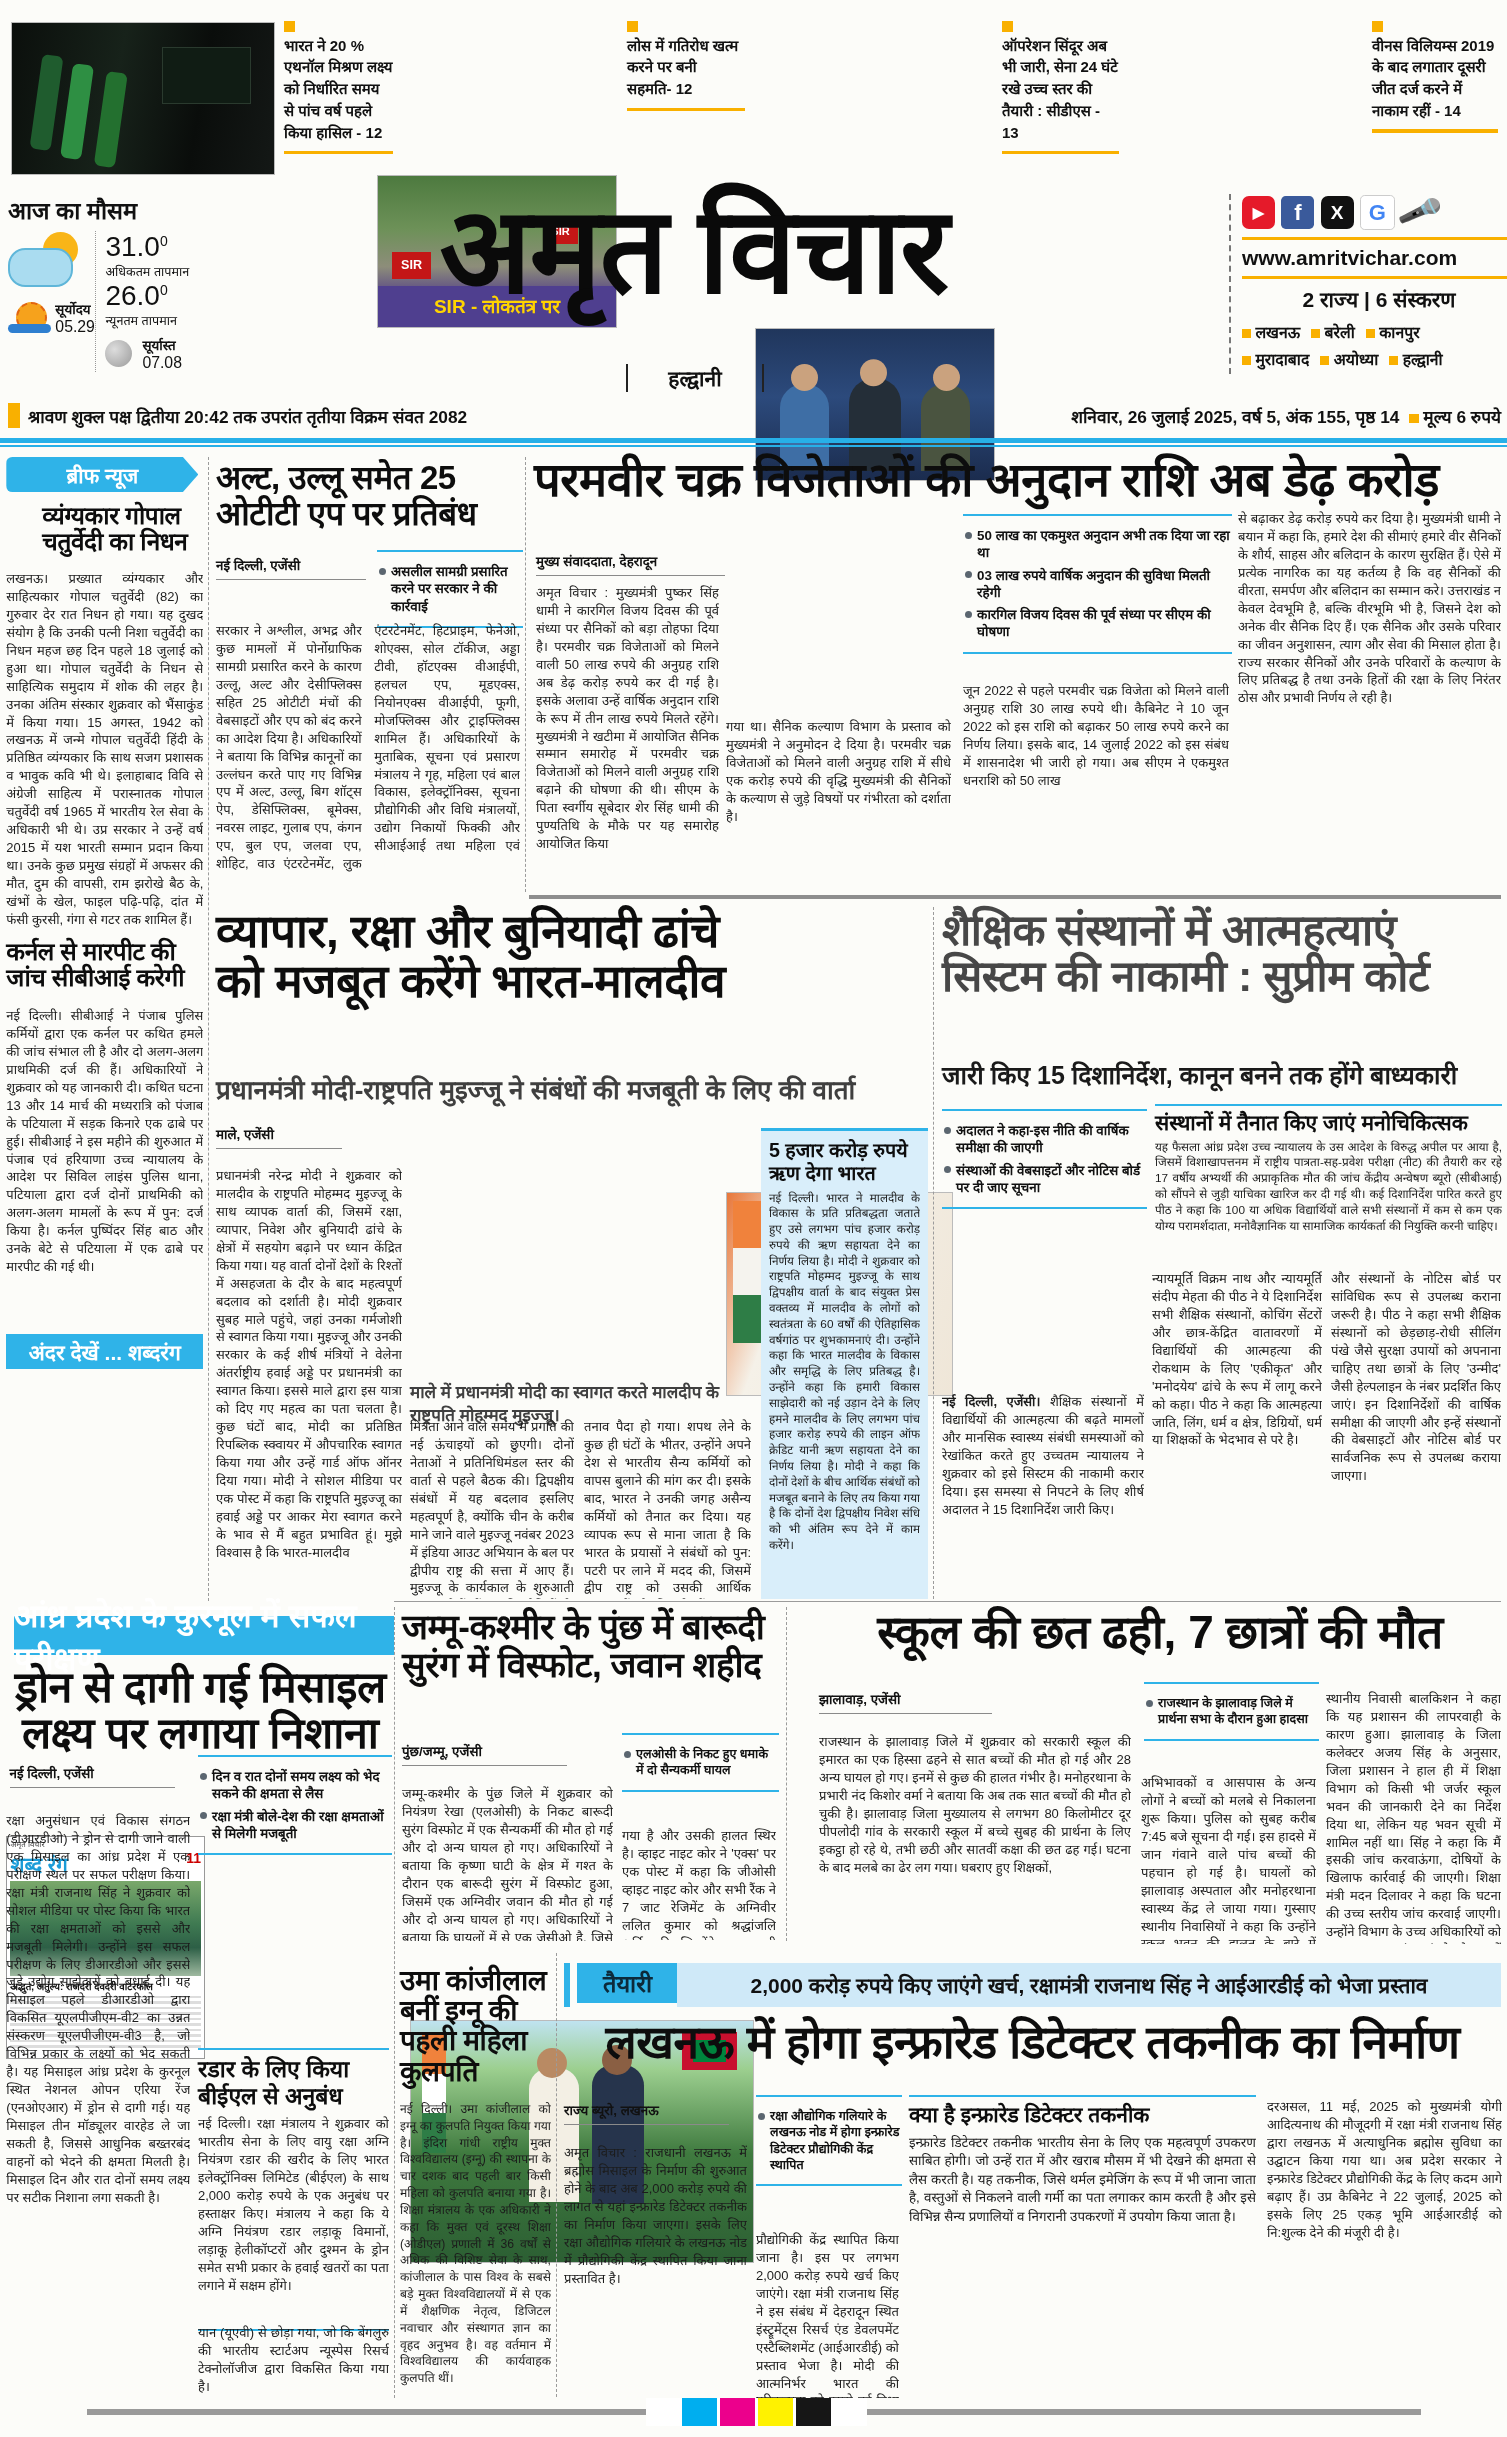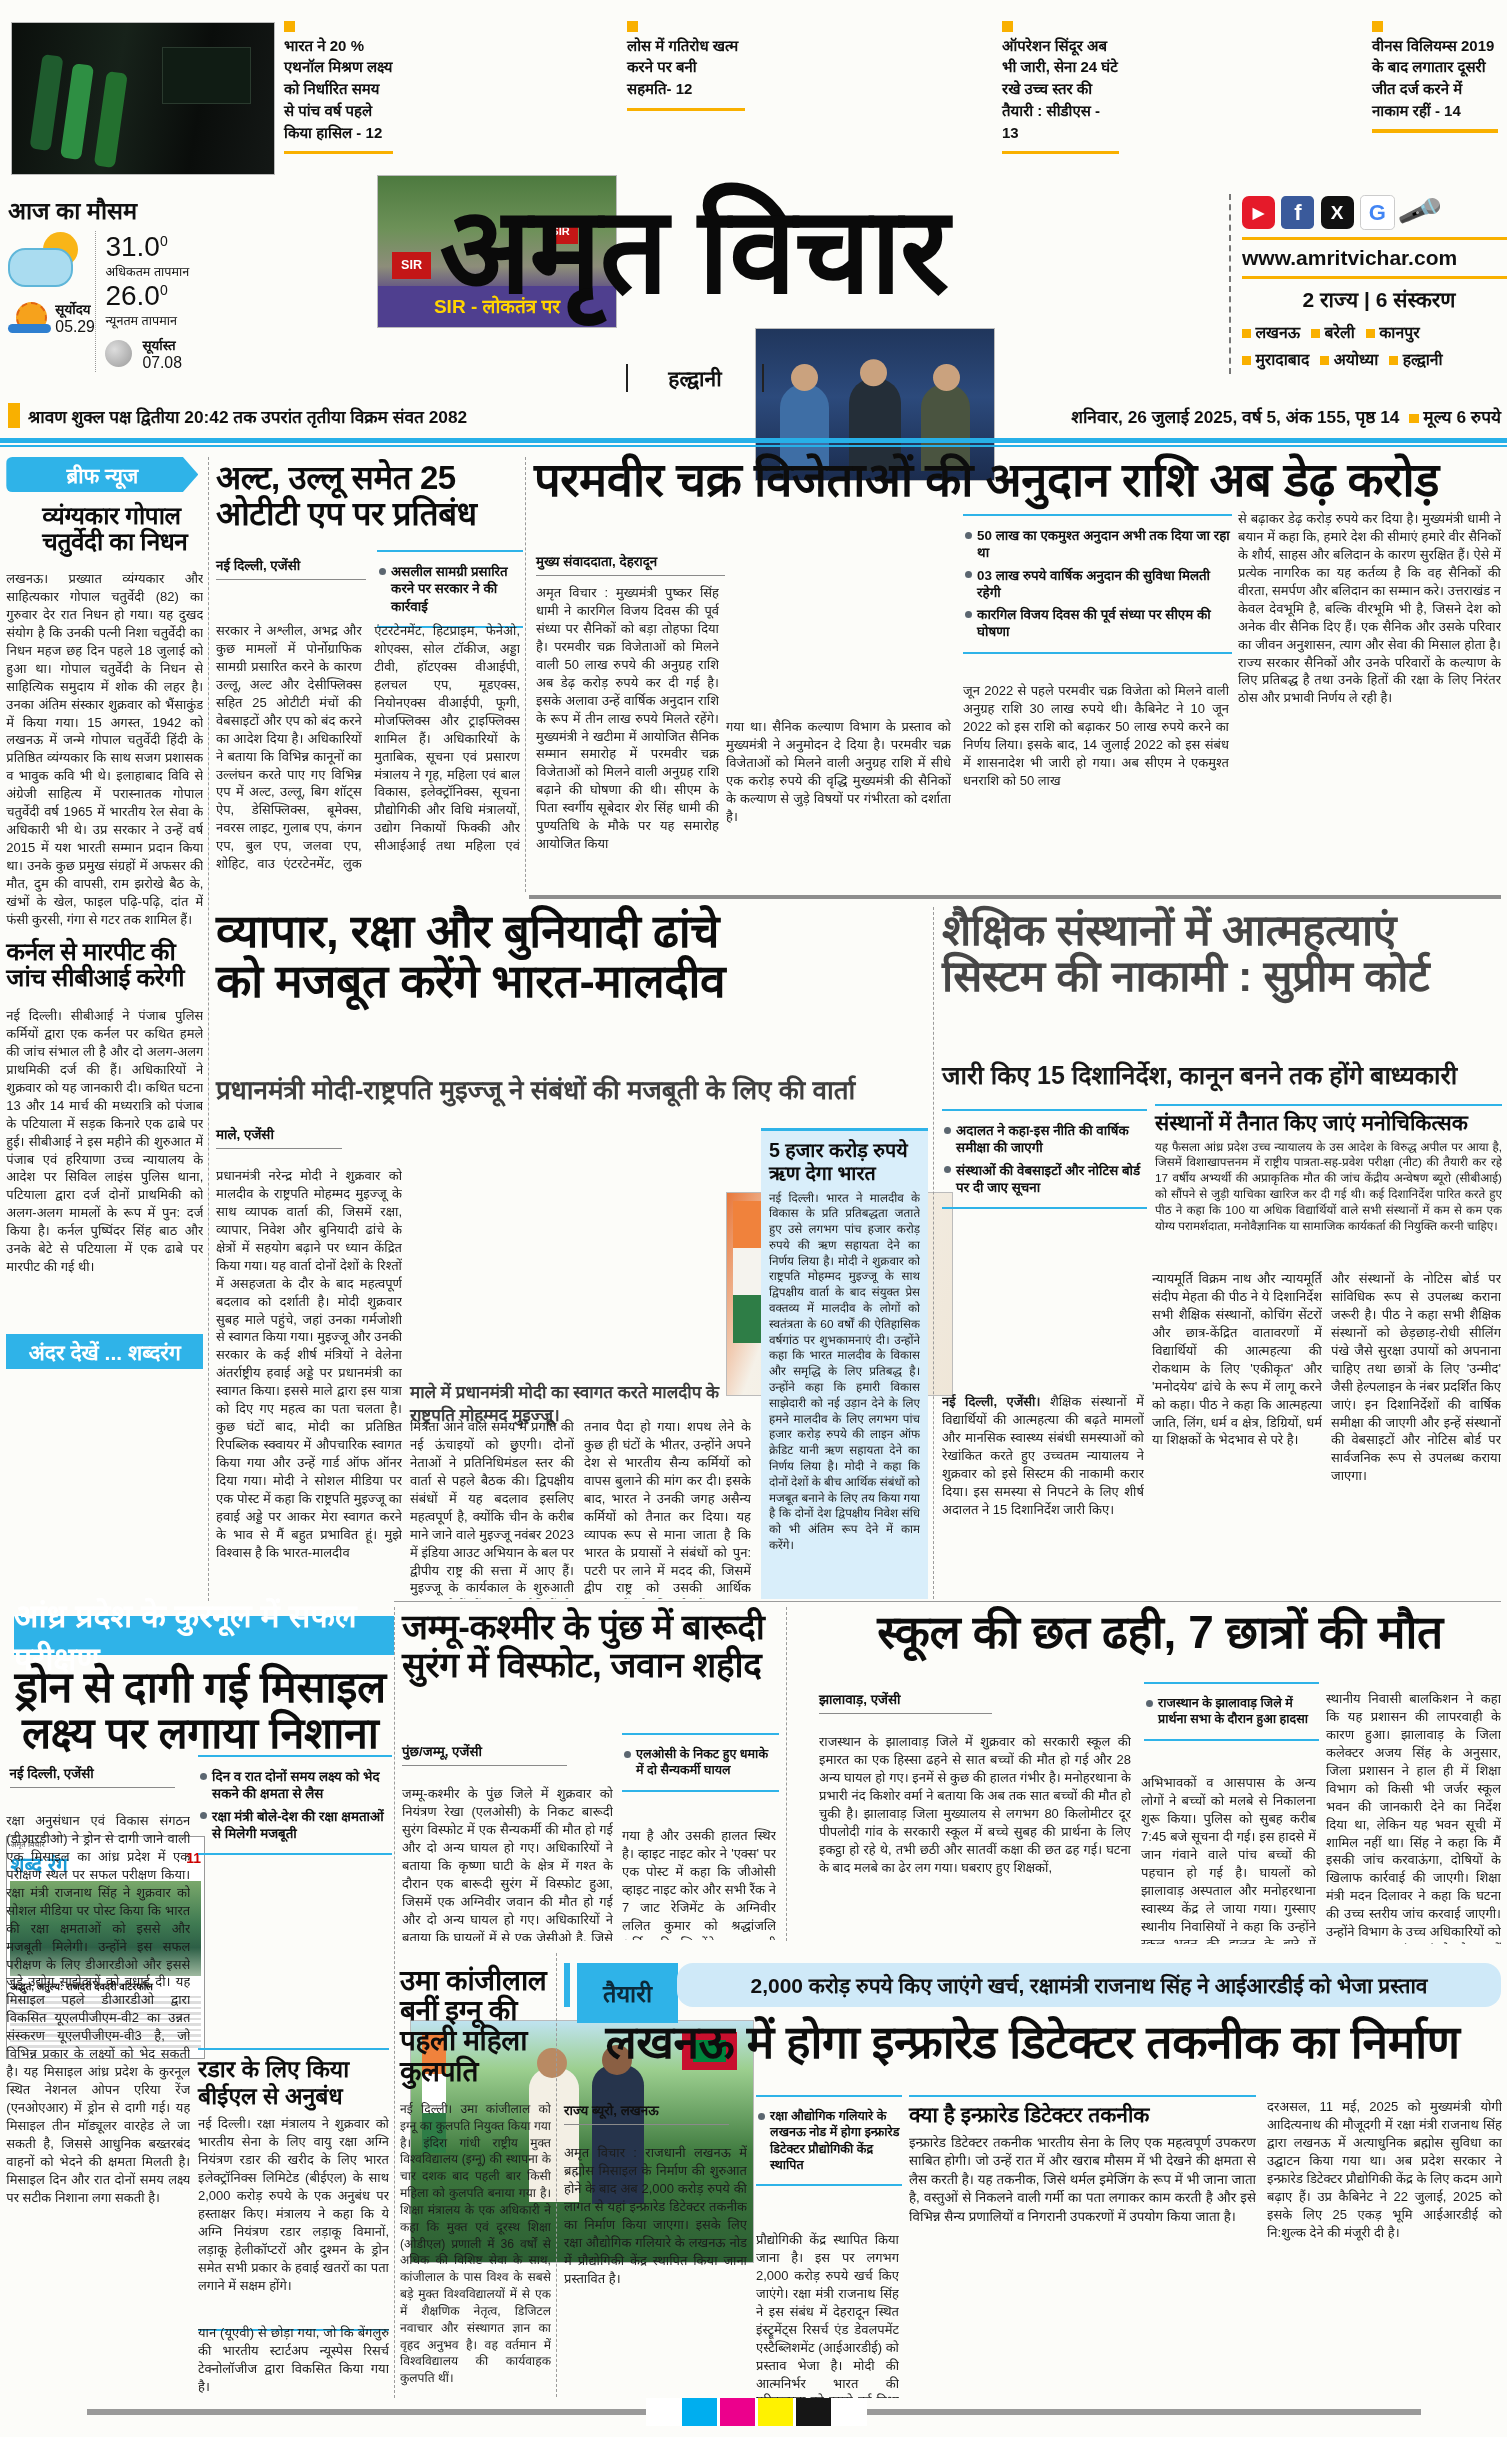--- a/index.html
+++ b/index.html
@@ -301,22 +301,22 @@
   <div class="abs body-txt" style="left:819px;top:1733px;width:312px;height:211px;">राजस्थान के झालावाड़ जिले में शुक्रवार को सरकारी स्कूल की इमारत का एक हिस्सा ढहने से सात बच्चों की मौत हो गई और 28 अन्य घायल हो गए। इनमें से कुछ की हालत गंभीर है। मनोहरथाना के प्रभारी नंद किशोर वर्मा ने बताया कि अब तक सात बच्चों की मौत हो चुकी है। झालावाड़ जिला मुख्यालय से लगभग 80 किलोमीटर दूर पीपलोदी गांव के सरकारी स्कूल में बच्चे सुबह की प्रार्थना के लिए इकट्ठा हो रहे थे, तभी छठी और सातवीं कक्षा की छत ढह गई। घटना के बाद मलबे का ढेर लग गया। घबराए हुए शिक्षकों,</div>
   <div class="abs body-txt" style="left:1141px;top:1774px;width:175px;height:170px;">अभिभावकों व आसपास के अन्य लोगों ने बच्चों को मलबे से निकालना शुरू किया। पुलिस को सुबह करीब 7:45 बजे सूचना दी गई। इस हादसे में जान गंवाने वाले पांच बच्चों की पहचान हो गई है। घायलों को झालावाड़ अस्पताल और मनोहरथाना स्वास्थ्य केंद्र ले जाया गया। गुस्साए स्थानीय निवासियों ने कहा कि उन्होंने स्कूल भवन की हालत के बारे में तहसीलदार और उपखंड अधिकारी को सूचित किया था, लेकिन कोई कार्रवाई नहीं की गई।</div>
   <div class="abs body-txt" style="left:1326px;top:1690px;width:175px;height:254px;">स्थानीय निवासी बालकिशन ने कहा कि यह प्रशासन की लापरवाही के कारण हुआ। झालावाड़ के जिला कलेक्टर अजय सिंह के अनुसार, जिला प्रशासन ने हाल ही में शिक्षा विभाग को किसी भी जर्जर स्कूल भवन की जानकारी देने का निर्देश दिया था, लेकिन यह भवन सूची में शामिल नहीं था। सिंह ने कहा कि मैं इसकी जांच करवाऊंगा, दोषियों के खिलाफ कार्रवाई की जाएगी। शिक्षा मंत्री मदन दिलावर ने कहा कि घटना की उच्च स्तरीय जांच करवाई जाएगी। उन्होंने विभाग के उच्च अधिकारियों को घटनास्थल पर तुरंत पहुंचने और बच्चों का उचित उपचार सुनिश्चित करने के निर्देश दिए।</div>
 
   <div class="abs hl" style="left:400px;top:1966px;width:151px;font-size:28px;">उमा कांजीलाल बनीं इग्नू की पहली महिला कुलपति</div>
   <div class="abs body-txt" style="left:400px;top:2101px;width:151px;height:298px;font-size:12.2px;">नई दिल्ली। उमा कांजीलाल को इग्नू का कुलपति नियुक्त किया गया है। इंदिरा गांधी राष्ट्रीय मुक्त विश्वविद्यालय (इग्नू) की स्थापना के चार दशक बाद पहली बार किसी महिला को कुलपति बनाया गया है। शिक्षा मंत्रालय के एक अधिकारी ने कहा कि मुक्त एवं दूरस्थ शिक्षा (ओडीएल) प्रणाली में 36 वर्षों से अधिक की विशिष्ट सेवा के साथ, कांजीलाल के पास विश्व के सबसे बड़े मुक्त विश्वविद्यालयों में से एक में शैक्षणिक नेतृत्व, डिजिटल नवाचार और संस्थागत ज्ञान का वृहद अनुभव है। वह वर्तमान में विश्वविद्यालय की कार्यवाहक कुलपति थीं।</div>
 
   <div class="abs vsep" style="left:556px;top:1953px;height:444px;"></div>
 
   <div class="abs" style="left:564px;top:1963px;width:6.3px;height:44px;background:#2fb3e8;"></div>
-  <div class="abs" style="left:577px;top:1963px;width:101px;height:60px;background:#2fb3e8;color:#0c2a3a;font-weight:800;font-size:23.6px;display:flex;align-items:center;justify-content:center;">तैयारी</div>
-  <div class="abs" style="left:677px;top:1963px;width:824px;height:44px;background:#cfe9f8;color:#111;font-weight:800;font-size:21px;display:flex;align-items:center;justify-content:center;border-radius:16px;">2,000 करोड़ रुपये किए जाएंगे खर्च, रक्षामंत्री राजनाथ सिंह ने आईआरडीई को भेजा प्रस्ताव</div>
+  <div class="abs" style="left:577px;top:1963px;width:101px;height:40px;background:#2fb3e8;color:#0c2a3a;font-weight:800;font-size:23.6px;display:flex;align-items:center;justify-content:center;">तैयारी</div>
+  <div class="abs" style="left:677px;top:1963px;width:824px;height:44px;background:#cfe9f8;color:#111;font-weight:800;font-size:21px;display:flex;align-items:center;justify-content:center;">2,000 करोड़ रुपये किए जाएंगे खर्च, रक्षामंत्री राजनाथ सिंह ने आईआरडीई को भेजा प्रस्ताव</div>
   <div class="abs hl" style="left:564px;top:2018px;width:937px;font-size:46px;text-align:center;">लखनऊ में होगा इन्फ्रारेड डिटेक्टर तकनीक का निर्माण</div>
   <div class="abs byline" style="left:564px;top:2101px;width:165px;">राज्य ब्यूरो, लखनऊ</div>
   <div class="abs body-txt" style="left:564px;top:2144px;width:183px;height:254px;">अमृत विचार : राजधानी लखनऊ में ब्रह्मोस मिसाइल के निर्माण की शुरुआत होने के बाद अब 2,000 करोड़ रुपये की लागत से यहां इन्फ्रारेड डिटेक्टर तकनीक का निर्माण किया जाएगा। इसके लिए रक्षा औद्योगिक गलियारे के लखनऊ नोड में प्रौद्योगिकी केंद्र स्थापित किया जाना प्रस्तावित है।</div>
   <div class="abs bullets" style="left:756px;top:2095px;width:143px;">
     <div class="bullet-item" style="font-size:12.6px;">
         <span class="bdot"></span>
         <span>रक्षा औद्योगिक गलियारे के लखनऊ नोड में होगा इन्फ्रारेड डिटेक्टर प्रौद्योगिकी केंद्र स्थापित</span>
       </div>
   </div>
   <div class="abs body-txt" style="left:756px;top:2231px;width:143px;height:167px;">प्रौद्योगिकी केंद्र स्थापित किया जाना है। इस पर लगभग 2,000 करोड़ रुपये खर्च किए जाएंगे। रक्षा मंत्री राजनाथ सिंह ने इस संबंध में देहरादून स्थित इंस्ट्रूमेंट्स रिसर्च एंड डेवलपमेंट एस्टैब्लिशमेंट (आईआरडीई) को प्रस्ताव भेजा है। मोदी की आत्मनिर्भर भारत की परिकल्पना को इससे नई दिशा मिलेगी।</div>

